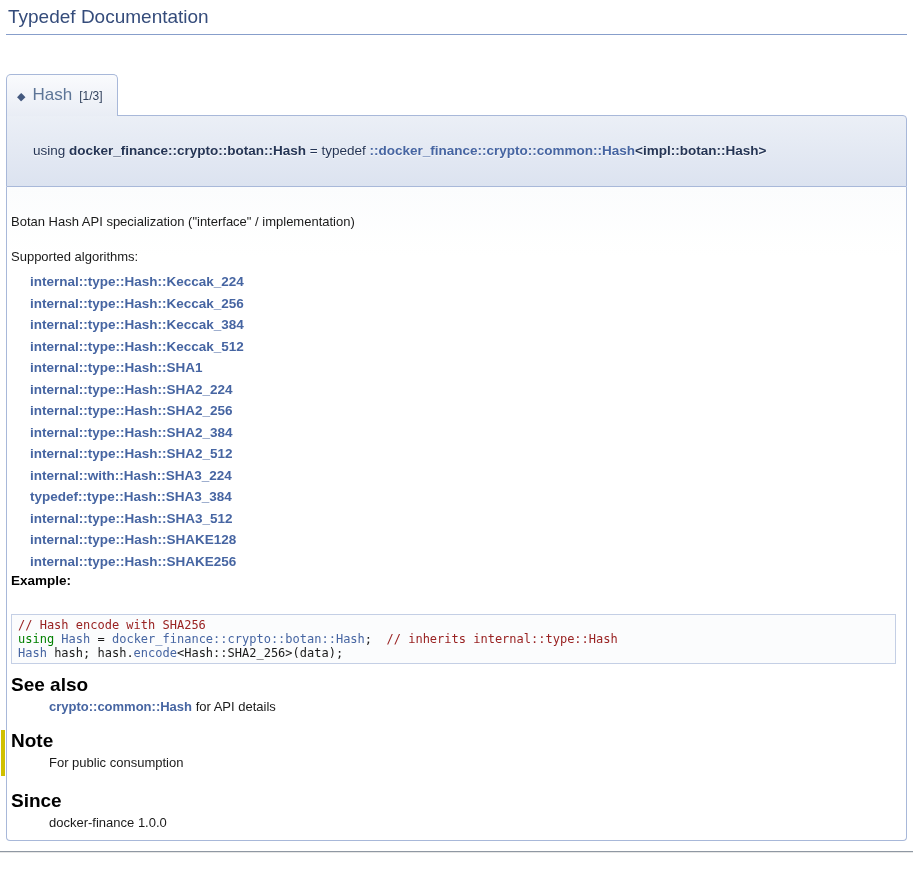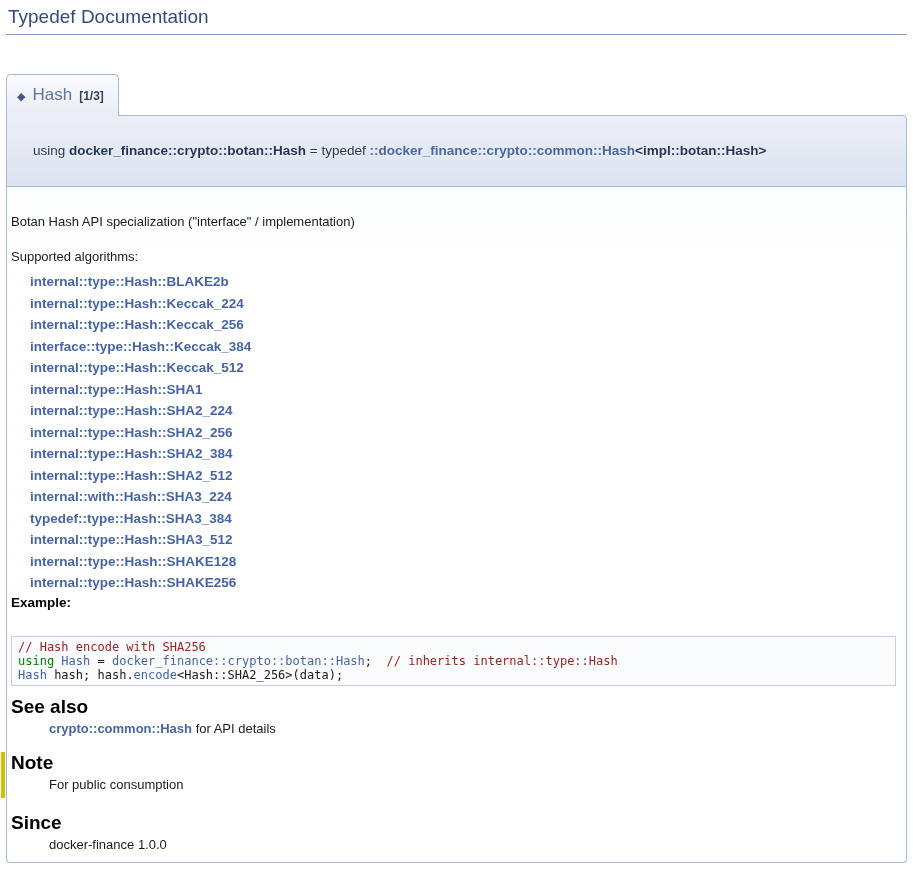--- a/index.html
+++ b/index.html
@@ -35,21 +35,21 @@
     line-height: 20px;
     border: 1px solid #A8B8D9;
     border-bottom: none;
     border-radius: 5px 5px 0 0;
     background: linear-gradient(to bottom, #FAFBFD, #E9EDF5);
     position: relative;
     z-index: 2;
   }
   .permalink { font-size: 11px; color: #44597F; text-decoration: none; }
   .memtitle .name { font-size: 17px; color: #5D7597; }
-  .memtitle .ovl  { font-size: 12px; font-weight: 700; color: #33435E; }
+  .memtitle .ovl  { font-size: 12px; font-weight: 400; color: #33435E; }
 
   .memitem { position: relative; z-index: 1; }
 
   
   .memproto {
     border: 1px solid #A8B8D9;
     border-radius: 0 4px 0 0;
     background: linear-gradient(to bottom, #EBEFF6, #DCE3F0);
     padding: 26px;
     font-size: 13.5px;
@@ -158,24 +158,23 @@
         <span>using </span><span class="proto-name">docker_finance::crypto::botan::Hash</span><span> = typedef </span><a href="#" class="proto-link">::docker_finance::crypto::common::Hash</a><span class="proto-args">&lt;impl::botan::Hash&gt;</span>
       </div>
 
       <div class="memdoc">
 
         <p class="doc-intro">Botan Hash API specialization ("interface" / implementation)</p>
 
         <p class="supported">Supported algorithms:</p>
 
         <div class="alg-list">
-            <div class="alg-line"><a href="#" class="el">internal::type::Hash::BLAKE2b</a></div>
             <div class="alg-line"><a href="#" class="el">internal::type::Hash::Keccak_224</a></div>
             <div class="alg-line"><a href="#" class="el">internal::type::Hash::Keccak_256</a></div>
-            <div class="alg-line"><a href="#" class="el">interface::type::Hash::Keccak_384</a></div>
+            <div class="alg-line"><a href="#" class="el">internal::type::Hash::Keccak_384</a></div>
             <div class="alg-line"><a href="#" class="el">internal::type::Hash::Keccak_512</a></div>
             <div class="alg-line"><a href="#" class="el">internal::type::Hash::SHA1</a></div>
             <div class="alg-line"><a href="#" class="el">internal::type::Hash::SHA2_224</a></div>
             <div class="alg-line"><a href="#" class="el">internal::type::Hash::SHA2_256</a></div>
             <div class="alg-line"><a href="#" class="el">internal::type::Hash::SHA2_384</a></div>
             <div class="alg-line"><a href="#" class="el">internal::type::Hash::SHA2_512</a></div>
             <div class="alg-line"><a href="#" class="el">internal::with::Hash::SHA3_224</a></div>
             <div class="alg-line"><a href="#" class="el">typedef::type::Hash::SHA3_384</a></div>
             <div class="alg-line"><a href="#" class="el">internal::type::Hash::SHA3_512</a></div>
             <div class="alg-line"><a href="#" class="el">internal::type::Hash::SHAKE128</a></div>

